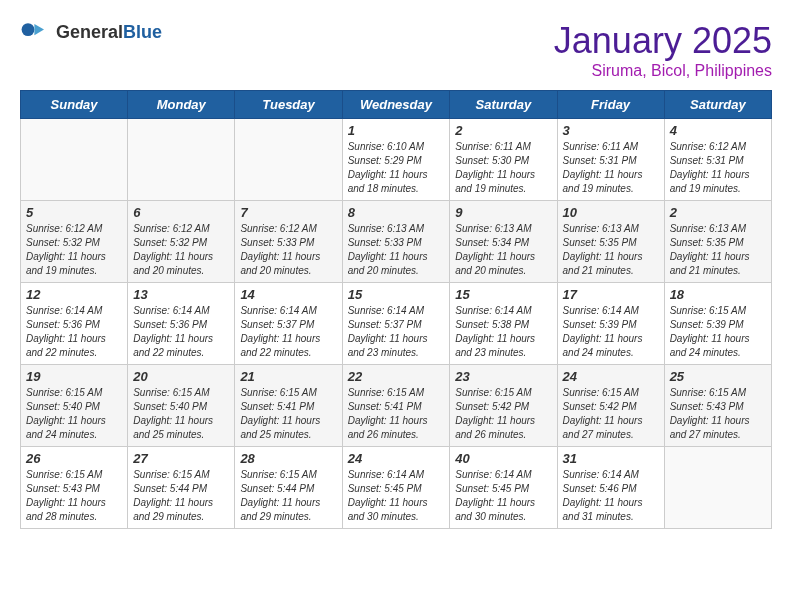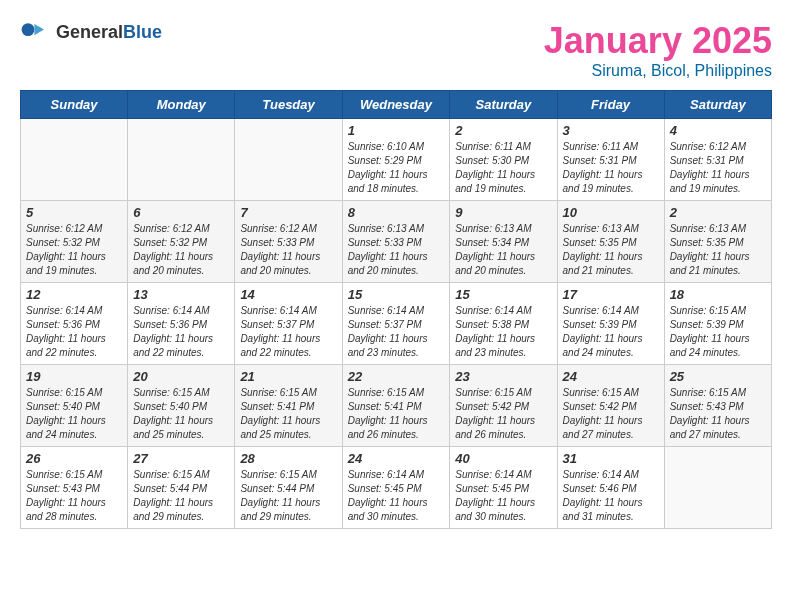--- a/index.html
+++ b/index.html
@@ -34,26 +34,26 @@
     }
     .logo-icon {
       width: 24px;
       height: 24px;
     }
     .title-area {
       text-align: right;
     }
     .month-title {
       font-size: 36px;
-      font-weight: bold;
-      color: #ec4899;
+      font-weight: normal;
+      color: #4c1d95;
     }
     .location-title {
       font-size: 16px;
-      color: #0369a1;
+      color: #a21caf;
     }
     .calendar {
       width: 100%;
       border-collapse: collapse;
       border: 1px solid #ccc;
       font-style: italic;
     }
     .calendar th {
       background-color: #2060a0;
       color: #fff;

